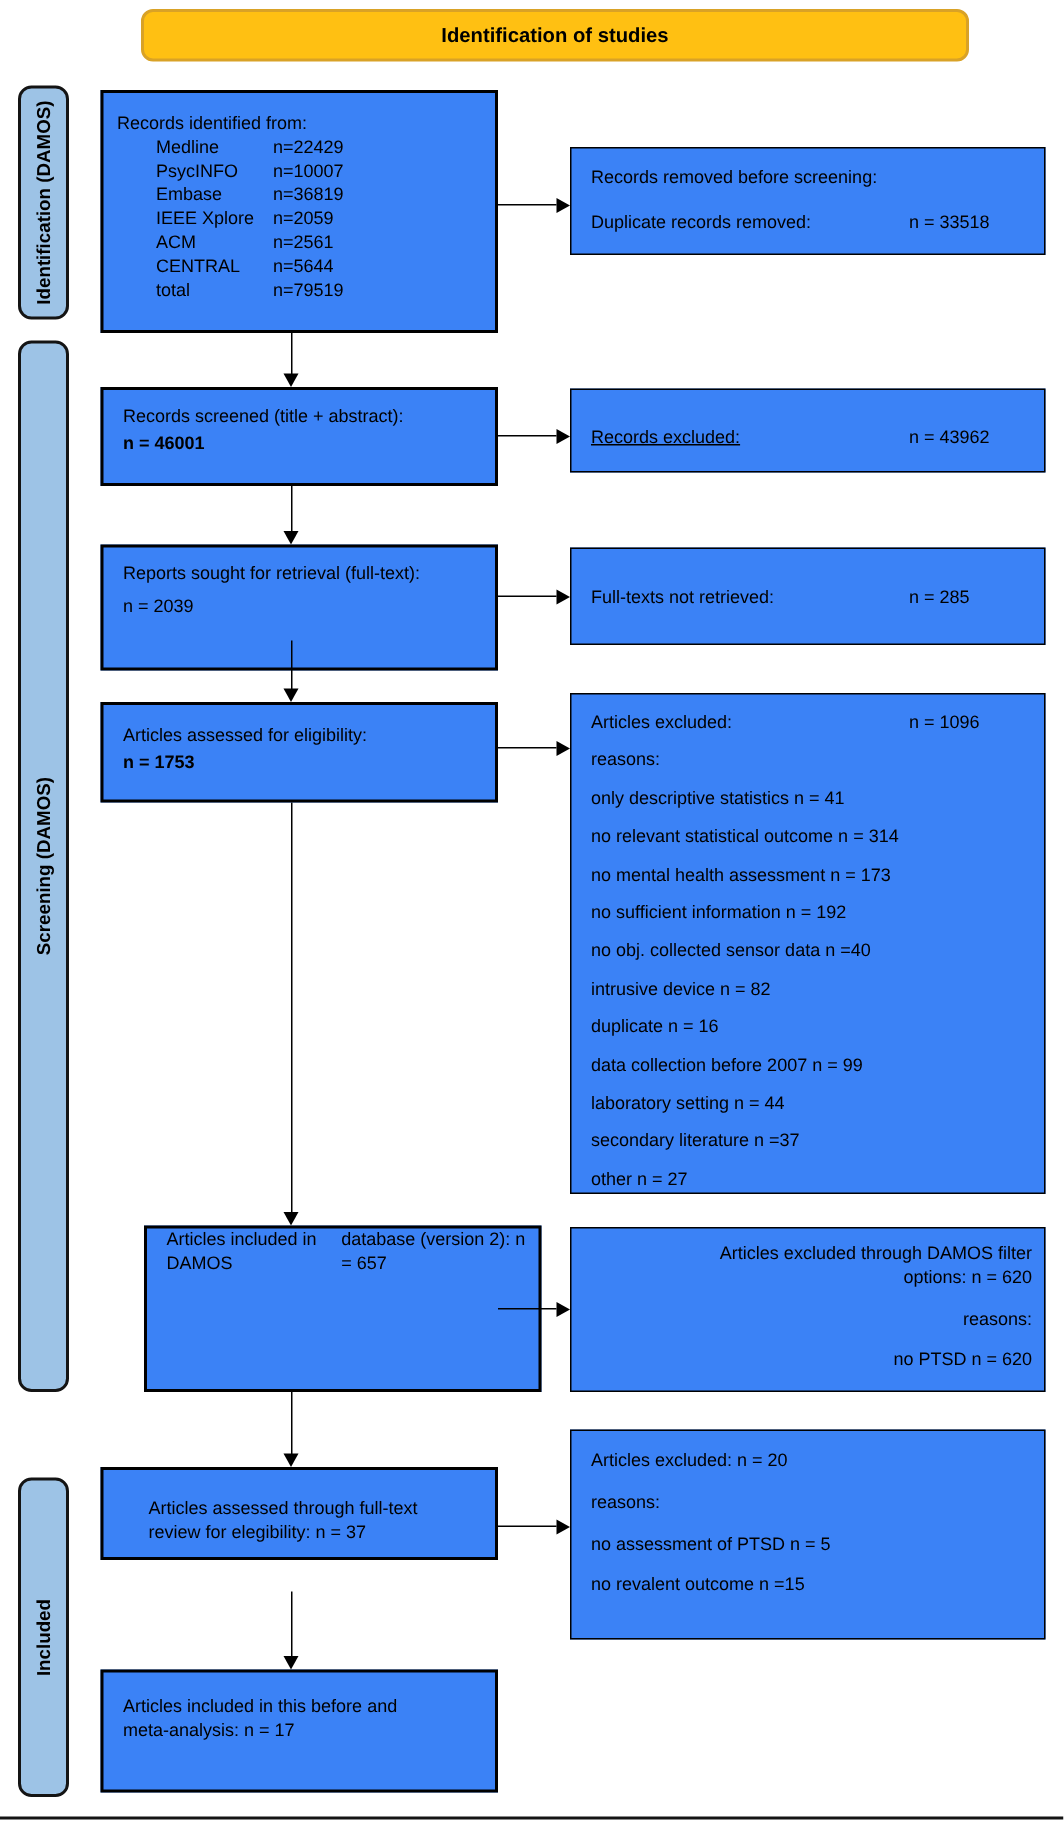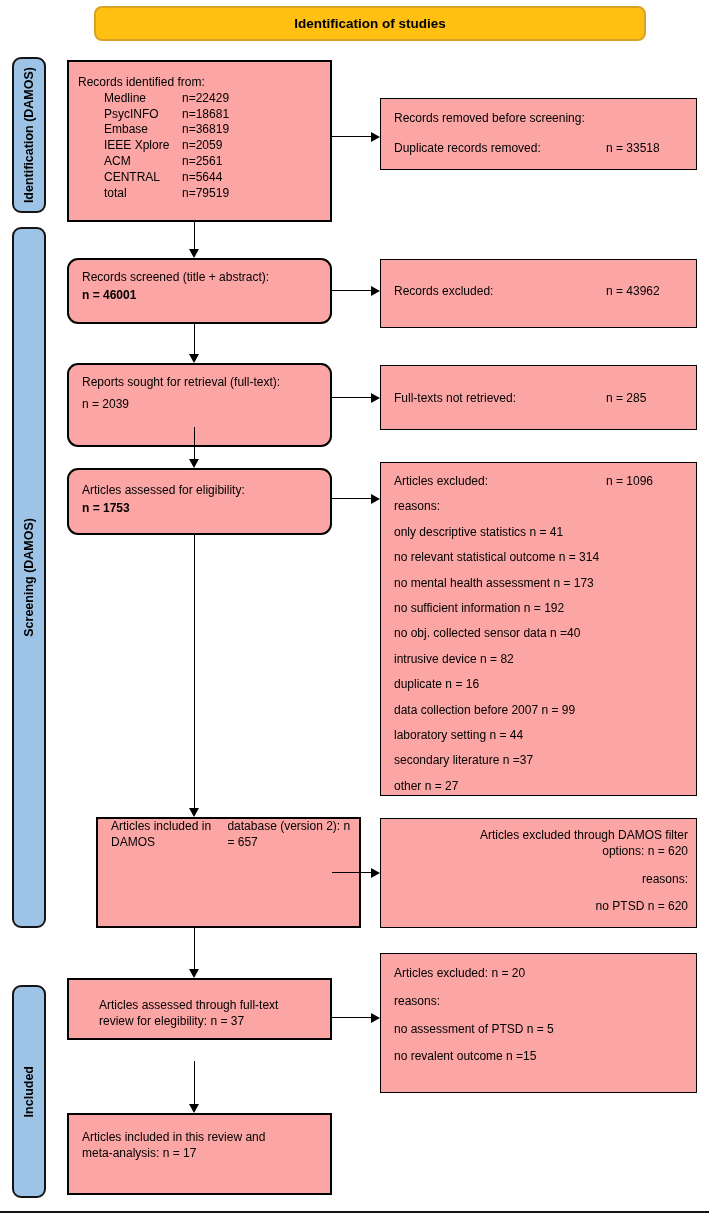--- a/index.html
+++ b/index.html
@@ -16,27 +16,27 @@
   .stage {
     position:absolute; left:12px; width:34px;
     background:#9DC3E6; border:2px solid #141414; border-radius:9px;
     display:flex; align-items:center; justify-content:center; box-sizing:border-box;
   }
   .stage span {
     writing-mode:vertical-rl; transform:rotate(180deg);
     font-weight:bold; font-size:12.5px; white-space:nowrap;
   }
   .box {
-    position:absolute; background:#fca5a5; border:1.6px solid #000;
+    position:absolute; background:#3b82f6; border:1.6px solid #000;
     box-sizing:border-box; font-size:12px; line-height:1.32;
   }
   .box-l { border-width:2px; }
   .lcol { left:67px; width:265px; }
   .rcol { left:380px; width:317px; }
-  .pad { padding:10px 10px 0 13px;border-radius:11px; }
+  .pad { padding:10px 10px 0 13px; }
   .srcrow { display:flex; margin-left:26px; }
   .srcrow .nm { width:78px; }
   .tabval { position:absolute; left:212px; }
   .rel { position:relative; }
   .xline { height:25.4px; position:relative; }
   .vline { position:absolute; border-left:1.6px solid #000; width:0; }
   .vhead { position:absolute; width:0; height:0;
     border-left:5px solid transparent; border-right:5px solid transparent;
     border-top:9px solid #000; }
   .hline { position:absolute; border-top:1.6px solid #000; height:0; }
@@ -69,21 +69,21 @@
 </div>
 
 <div class="box box-l lcol" style="top:60px; height:162px; padding:13px 6px 0 9px;">
   <div>Records identified from:</div>
   <div class="srcrow">
     <span class="nm">Medline</span>
     <span>n=22429</span>
   </div>
   <div class="srcrow">
     <span class="nm">PsycINFO</span>
-    <span>n=18681</span>
+    <span>n=10007</span>
   </div>
   <div class="srcrow">
     <span class="nm">Embase</span>
     <span>n=36819</span>
   </div>
   <div class="srcrow">
     <span class="nm">IEEE Xplore</span>
     <span>n=2059</span>
   </div>
   <div class="srcrow">
@@ -106,21 +106,21 @@
     <span>Duplicate records removed:</span>
     <span class="tabval">n = 33518</span>
   </div>
 </div>
 
 <div class="box box-l lcol pad" style="top:258px; height:66px;">
   <div>Records screened (title + abstract):</div>
   <div class="gap2">n = 46001</div>
 </div>
 
-<div class="box rcol" style="top:259px; height:69px;">
+<div class="box rcol" style="top:259px; height:56px;text-decoration:underline;">
   <div class="rel" style="margin:24px 8px 0 13px;">
     <span>Records excluded:</span>
     <span class="tabval">n = 43962</span>
   </div>
 </div>
 
 <div class="box box-l lcol pad" style="top:363px; height:84px;">
   <div>Reports sought for retrieval (full-text):</div>
   <div class="gap6">n = 2039</div>
 </div>
@@ -174,21 +174,21 @@
 </div>
 
 <div class="box rcol" style="top:953px; height:140px; padding:12px 8px 0 13px;">
   <div>Articles excluded: n = 20</div>
   <div class="gap12">reasons:</div>
   <div class="gap12">no assessment of PTSD n = 5</div>
   <div class="gap12">no revalent outcome n =15</div>
 </div>
 
 <div class="box box-l lcol" style="top:1113px; height:82px; padding:15px 8px 0 13px;">
-  <div>Articles included in this review and</div>
+  <div>Articles included in this before and</div>
   <div>meta-analysis: n = 17</div>
 </div>
 
 <div class="vline" style="left:194px; top:222px; height:28px;"></div>
 <div class="vhead" style="left:189px; top:249px;"></div>
 
 <div class="vline" style="left:194px; top:324px; height:31px;"></div>
 <div class="vhead" style="left:189px; top:354px;"></div>
 
 <div class="vline" style="left:194px; top:427px; height:33px;"></div>

